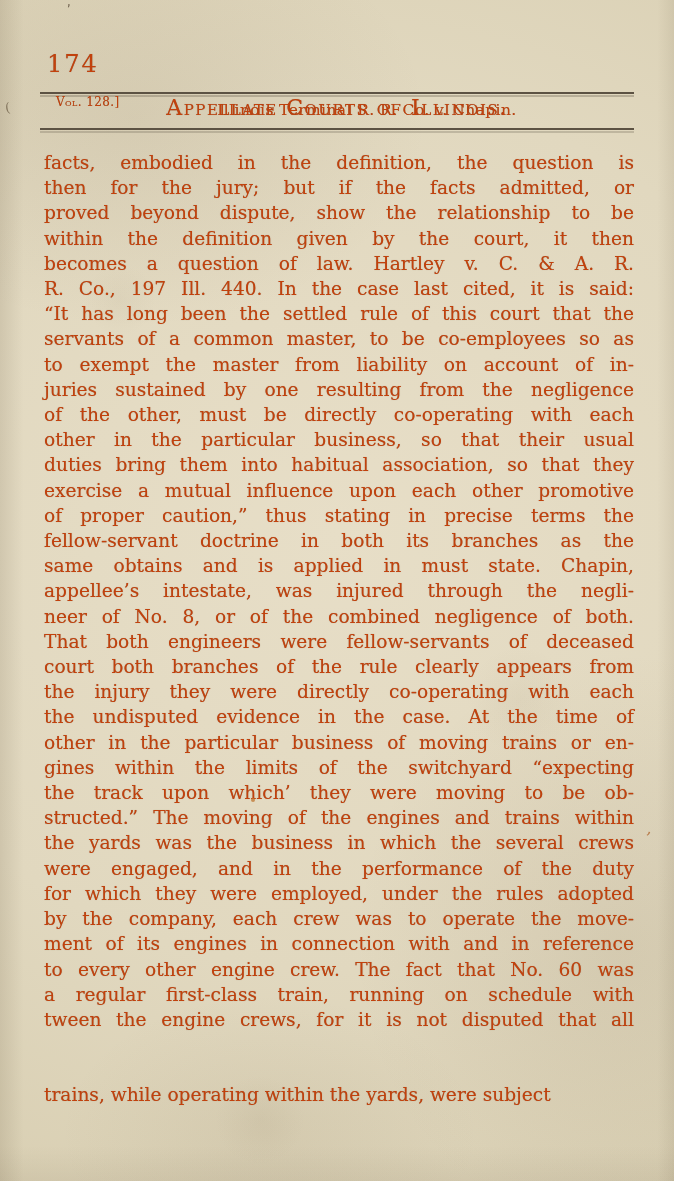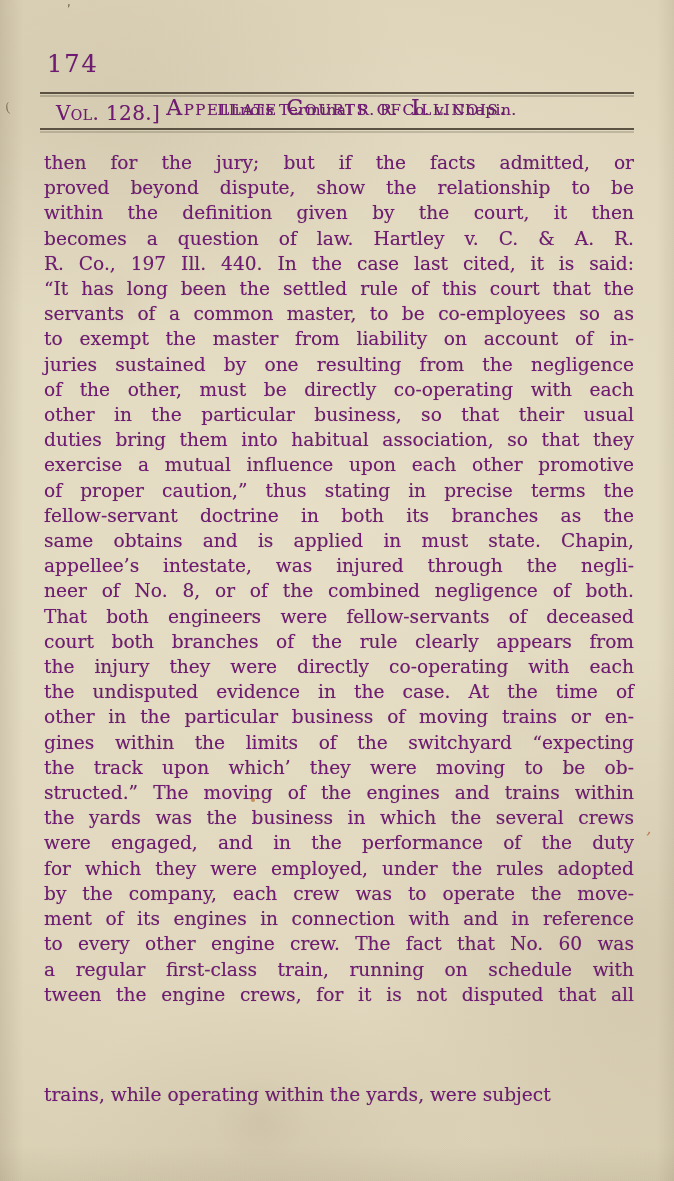--- a/index.html
+++ b/index.html
@@ -22,44 +22,44 @@
       radial-gradient(ellipse 300px 200px at 40% 96%, rgba(110,92,62,0.08), transparent 70%),
       radial-gradient(ellipse 900px 800px at 50% 45%, #e7dec7 0%, #e1d8bf 55%, #d7cdb0 100%);
   }
   .texture {
     position: absolute; inset: 0; pointer-events: none;
     background:
       radial-gradient(circle 40px at 120px 300px, rgba(120,100,70,0.05), transparent 90%),
       radial-gradient(circle 60px at 520px 700px, rgba(120,100,70,0.05), transparent 90%),
       radial-gradient(circle 50px at 260px 1120px, rgba(120,100,70,0.06), transparent 90%);
   }
-  .ink { color: #701a75; }
+  .ink { color: #c2410c; }
   .page-number {
     position: absolute; left: 47px; top: 50px;
     font-size: 24px; letter-spacing: 2px;
     text-shadow: 0 0 0.7px rgba(80,70,58,0.55);
   }
   .running-head {
     position: absolute; left: 30px; right: 30px; top: 51px;
     text-align: center;
     font-variant: small-caps;
     font-size: 22px; letter-spacing: 1.5px;
     text-shadow: 0 0 0.7px rgba(80,70,58,0.55);
     margin-top: 44px;
   }
   .rule {
     position: absolute; left: 40px; width: 594px; height: 2px;
     background: #5c5243;
   }
   .rule-1 { top: 92px;  box-shadow: 0 3px 0 rgba(92,82,67,0.30); }
   .rule-2 { top: 128px; box-shadow: 0 3px 0 rgba(92,82,67,0.25); }
   .vol-label {
-    position: absolute; left: 56px; top: 101px;
+    position: absolute; left: 56px; top: 95px;
     font-variant: small-caps;
-    font-size: 20px; letter-spacing: 0.4px;
+    font-size: 12px; letter-spacing: 0.4px;
     text-shadow: 0 0 0.6px rgba(80,70,58,0.5);
   }
   .case-title {
     position: absolute; left: 60px; right: 0px; top: 101px;
     text-align: center;
     font-size: 15.5px; letter-spacing: 0.4px;
     text-shadow: 0 0 0.6px rgba(80,70,58,0.5);
   }
   .body-text {
     position: absolute; left: 44px; top: 150px; width: 590px;
@@ -90,20 +90,21 @@
 
 <div class="rule rule-1"></div>
 
 <div class="vol-label ink">Vol. 128.]</div>
 
 <div class="case-title ink">Illinois Terminal R. R. Co. v. Chapin.</div>
 
 <div class="rule rule-2"></div>
 
 <div class="body-text ink">
+    <div class="text-line">facts, embodied in the definition, the question is</div>
     <div class="text-line">then for the jury; but if the facts admitted, or</div>
     <div class="text-line">proved beyond dispute, show the relationship to be</div>
     <div class="text-line">within the definition given by the court, it then</div>
     <div class="text-line">becomes a question of law. Hartley v. C. &amp; A. R.</div>
     <div class="text-line">R. Co., 197 Ill. 440. In the case last cited, it is said:</div>
     <div class="text-line">“It has long been the settled rule of this court that the</div>
     <div class="text-line">servants of a common master, to be co-employees so as</div>
     <div class="text-line">to exempt the master from liability on account of in-</div>
     <div class="text-line">juries sustained by one resulting from the negligence</div>
     <div class="text-line">of the other, must be directly co-operating with each</div>

